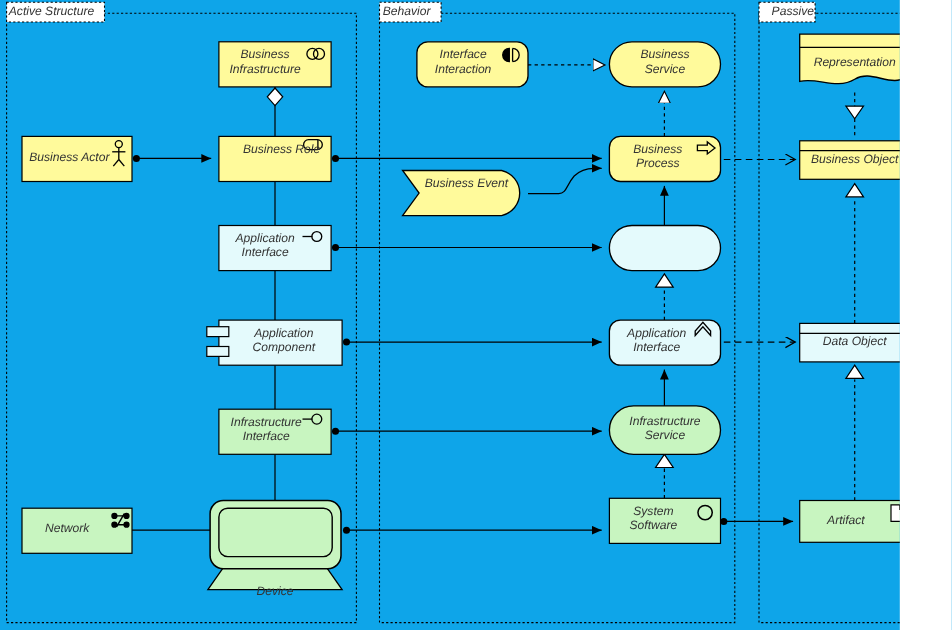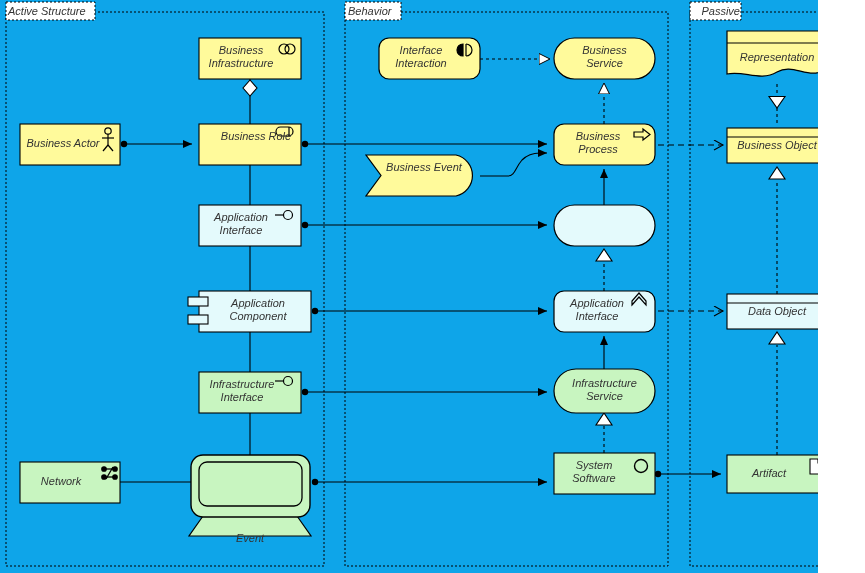--- a/index.html
+++ b/index.html
@@ -300,15 +300,15 @@
 <div class="lbl" style="left:564px;top:44px;width:81px;">Business Service</div>
 <div class="lbl" style="left:560px;top:130px;width:76px;">Business Process</div>
 <div class="lbl" style="left:386px;top:161px;width:76px;">Business Event</div>
 <div class="lbl" style="left:559px;top:297px;width:76px;">Application Interface</div>
 <div class="lbl" style="left:564px;top:377px;width:81px;">Infrastructure Service</div>
 <div class="lbl" style="left:558px;top:459px;width:72px;">System Software</div>
 <div class="lbl" style="left:732px;top:51px;width:90px;">Representation</div>
 <div class="lbl" style="left:732px;top:139px;width:90px;">Business Object</div>
 <div class="lbl" style="left:732px;top:305px;width:90px;">Data Object</div>
 <div class="lbl" style="left:732px;top:467px;width:74px;">Artifact</div>
-<div class="lbl" style="left:210px;top:532px;width:80px;">Event</div>
+<div class="lbl" style="left:210px;top:532px;width:80px;">Device</div>
 
 </div>
 
 </body></html>

